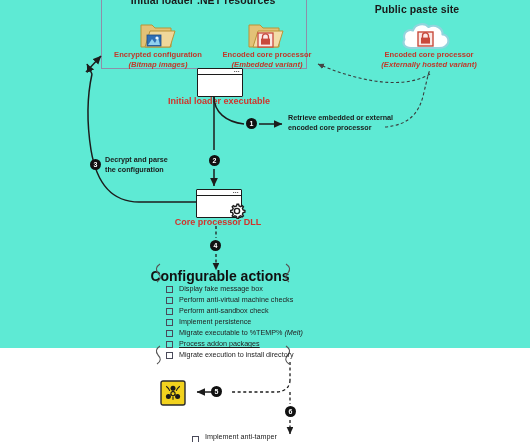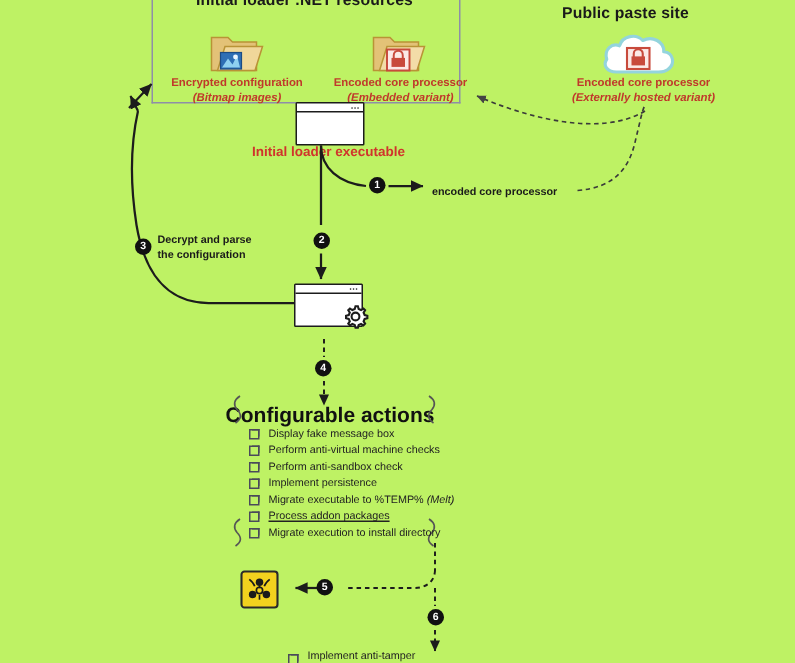--- a/index.html
+++ b/index.html
@@ -1,19 +1,19 @@
 <!DOCTYPE html>
 <html><head>
 <meta charset="utf-8">
 <style>
   html,body{margin:0;padding:0;background:#ffffff;}
   body{width:530px;height:442px;overflow:hidden;
        font-family:"Liberation Sans","DejaVu Sans",sans-serif;
        -webkit-font-smoothing:antialiased;}
-  #stage{position:relative;width:530px;height:442px;background:#bef264;}
+  #stage{position:relative;width:530px;height:348px;background:#5eead4;}
 
   
   .abs{position:absolute;}
 
   
   .t-title{font-size:10.5px;font-weight:bold;color:#1a1a1a;letter-spacing:.1px;
            text-align:center;line-height:1.15;}
   .t-red{font-size:7.6px;font-weight:bold;color:#c0392b;text-align:center;line-height:1.28;}
   .t-red i{font-style:italic;}
   .t-redbig{font-size:9px;font-weight:bold;color:#d0342c;text-align:center;line-height:1.2;}
@@ -107,20 +107,21 @@
     <div class="windots">•••</div>
   </div>
   <div class="abs" style="left:228px;top:202px;width:18px;height:18px;">
     <svg width="18" height="18" viewBox="0 0 18 18">
       <g fill="#ffffff" stroke="#1c1c1c" stroke-width="1.4">
         <path d="M9 2.2 l1.6 0 .5 1.8 1.6 .7 1.6-1 1.1 1.1 -1 1.6 .7 1.6 1.8 .5 0 1.6 -1.8 .5 -.7 1.6 1 1.6 -1.1 1.1 -1.6-1 -1.6 .7 -.5 1.8 -1.6 0 -.5-1.8 -1.6-.7 -1.6 1 -1.1-1.1 1-1.6 -.7-1.6 -1.8-.5 0-1.6 1.8-.5 .7-1.6 -1-1.6 1.1-1.1 1.6 1 1.6-.7 Z"></path>
       </g>
       <circle cx="9" cy="9" r="2.6" fill="#ffffff" stroke="#1c1c1c" stroke-width="1.4"></circle>
     </svg>
   </div>
+  <div class="abs t-redbig" style="left:153px;top:217px;width:130px;">Core processor DLL</div>
 
   <svg class="abs" style="left:0;top:0;width:530px;height:442px;">
     <defs>
       <marker id="ah" markerWidth="7" markerHeight="7" refX="5.4" refY="2.6" orient="auto">
         <path d="M0,0 L5.6,2.6 L0,5.2 z" fill="#1c1c1c"></path>
       </marker>
       <marker id="ahd" markerWidth="7" markerHeight="7" refX="5.4" refY="2.6" orient="auto">
         <path d="M0,0 L5.6,2.6 L0,5.2 z" fill="#444"></path>
       </marker>
     </defs>
@@ -147,21 +148,21 @@
     <path d="M290,362 L290,380" stroke="#1c1c1c" stroke-width="1.3" fill="none" stroke-dasharray="3,2.6"></path>
     <path d="M216,392 L197,392" stroke="#1c1c1c" stroke-width="1.5" fill="none" marker-end="url(#ah)"></path>
     <path d="M290,380 C290,386 286,392 276,392 L232,392" stroke="#1c1c1c" stroke-width="1.3" fill="none" stroke-dasharray="3,2.6"></path>
 
     <path d="M290,392 L290,404" stroke="#1c1c1c" stroke-width="1.3" fill="none" stroke-dasharray="3,2.6"></path>
     <path d="M290,420 L290,434" stroke="#1c1c1c" stroke-width="1.3" fill="none" stroke-dasharray="3,2.6" marker-end="url(#ah)"></path>
   </svg>
 
   <div class="step" style="left:246px;top:118px;">1</div>
   <div class="abs t-blk" style="left:288px;top:113px;width:130px;">
-    <br>
+    <span>Retrieve embedded or external</span><br>
     <span>encoded core processor</span>
   </div>
 
   <div class="step" style="left:209px;top:155px;">2</div>
 
   <div class="step" style="left:90px;top:159px;">3</div>
   <div class="abs t-blk" style="left:105px;top:155px;width:110px;">
     <span>Decrypt and parse</span><br>
     <span>the configuration</span>
   </div>

